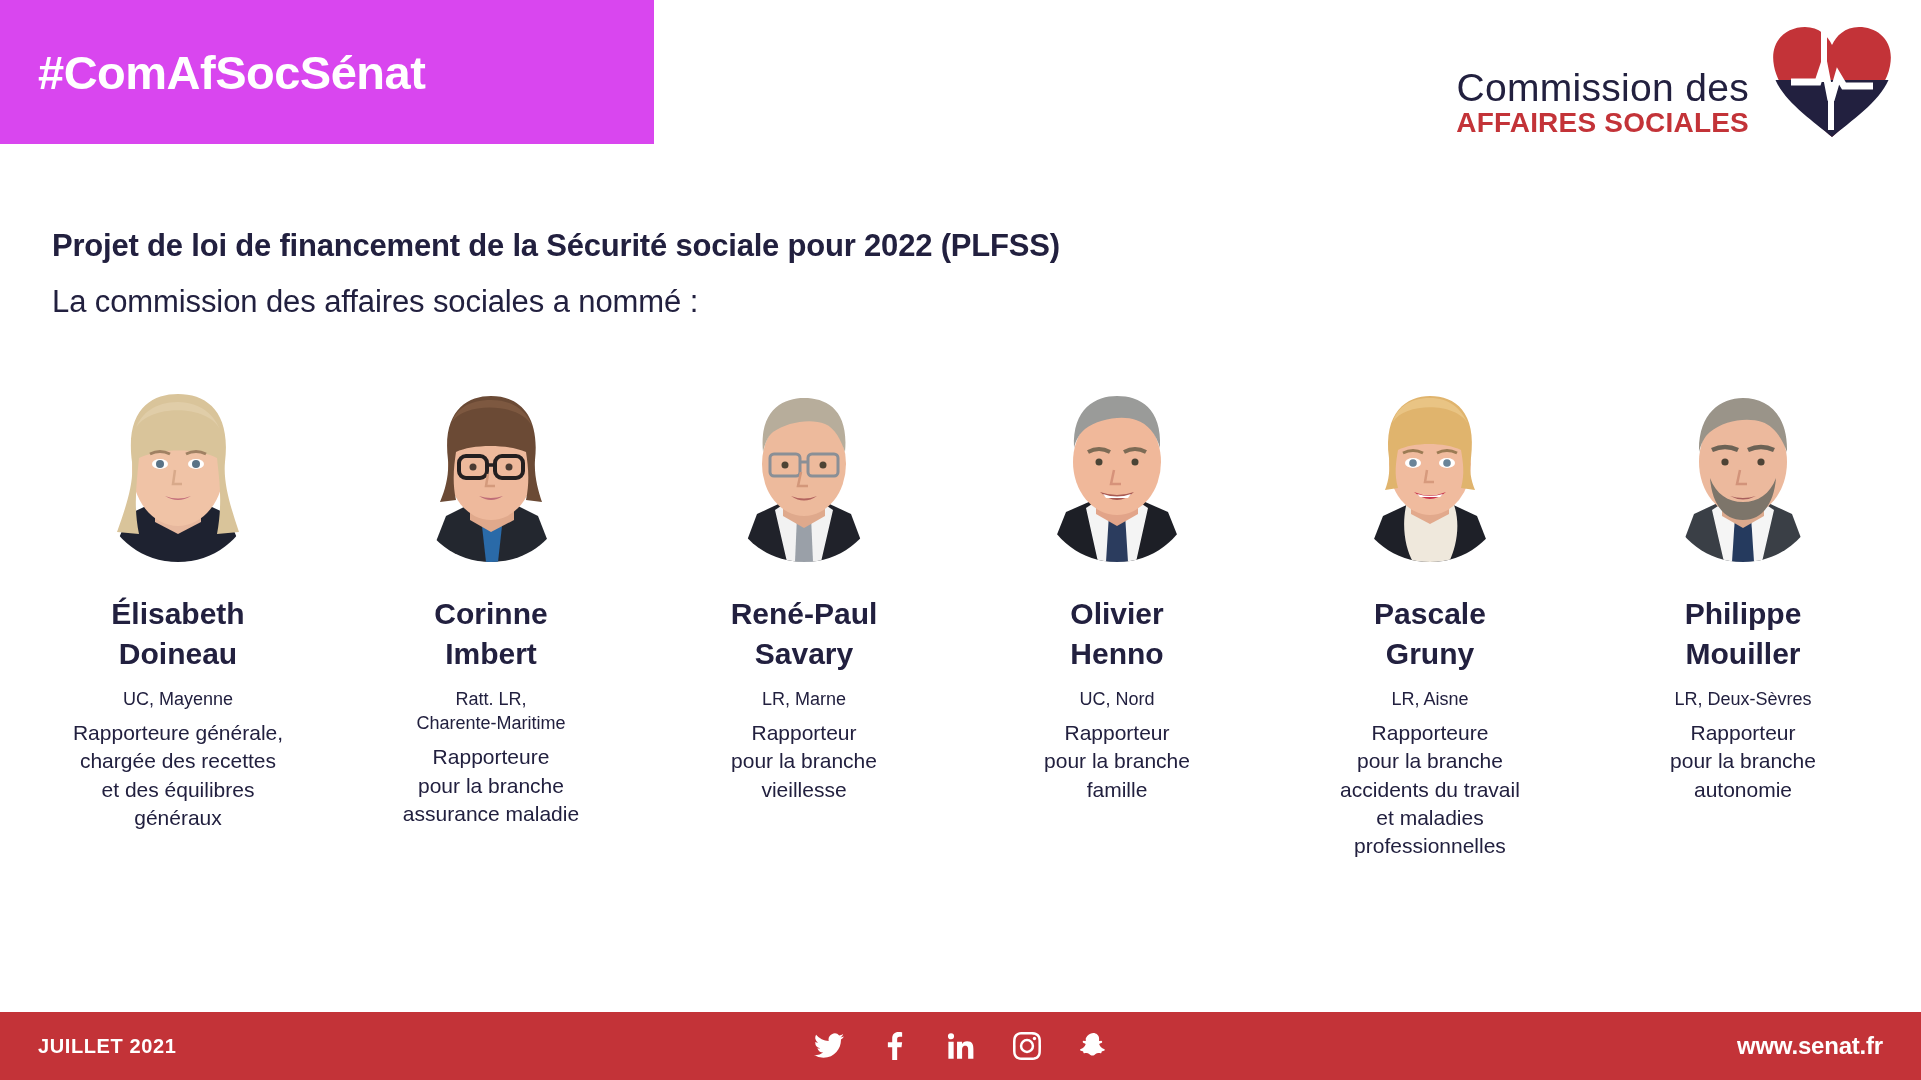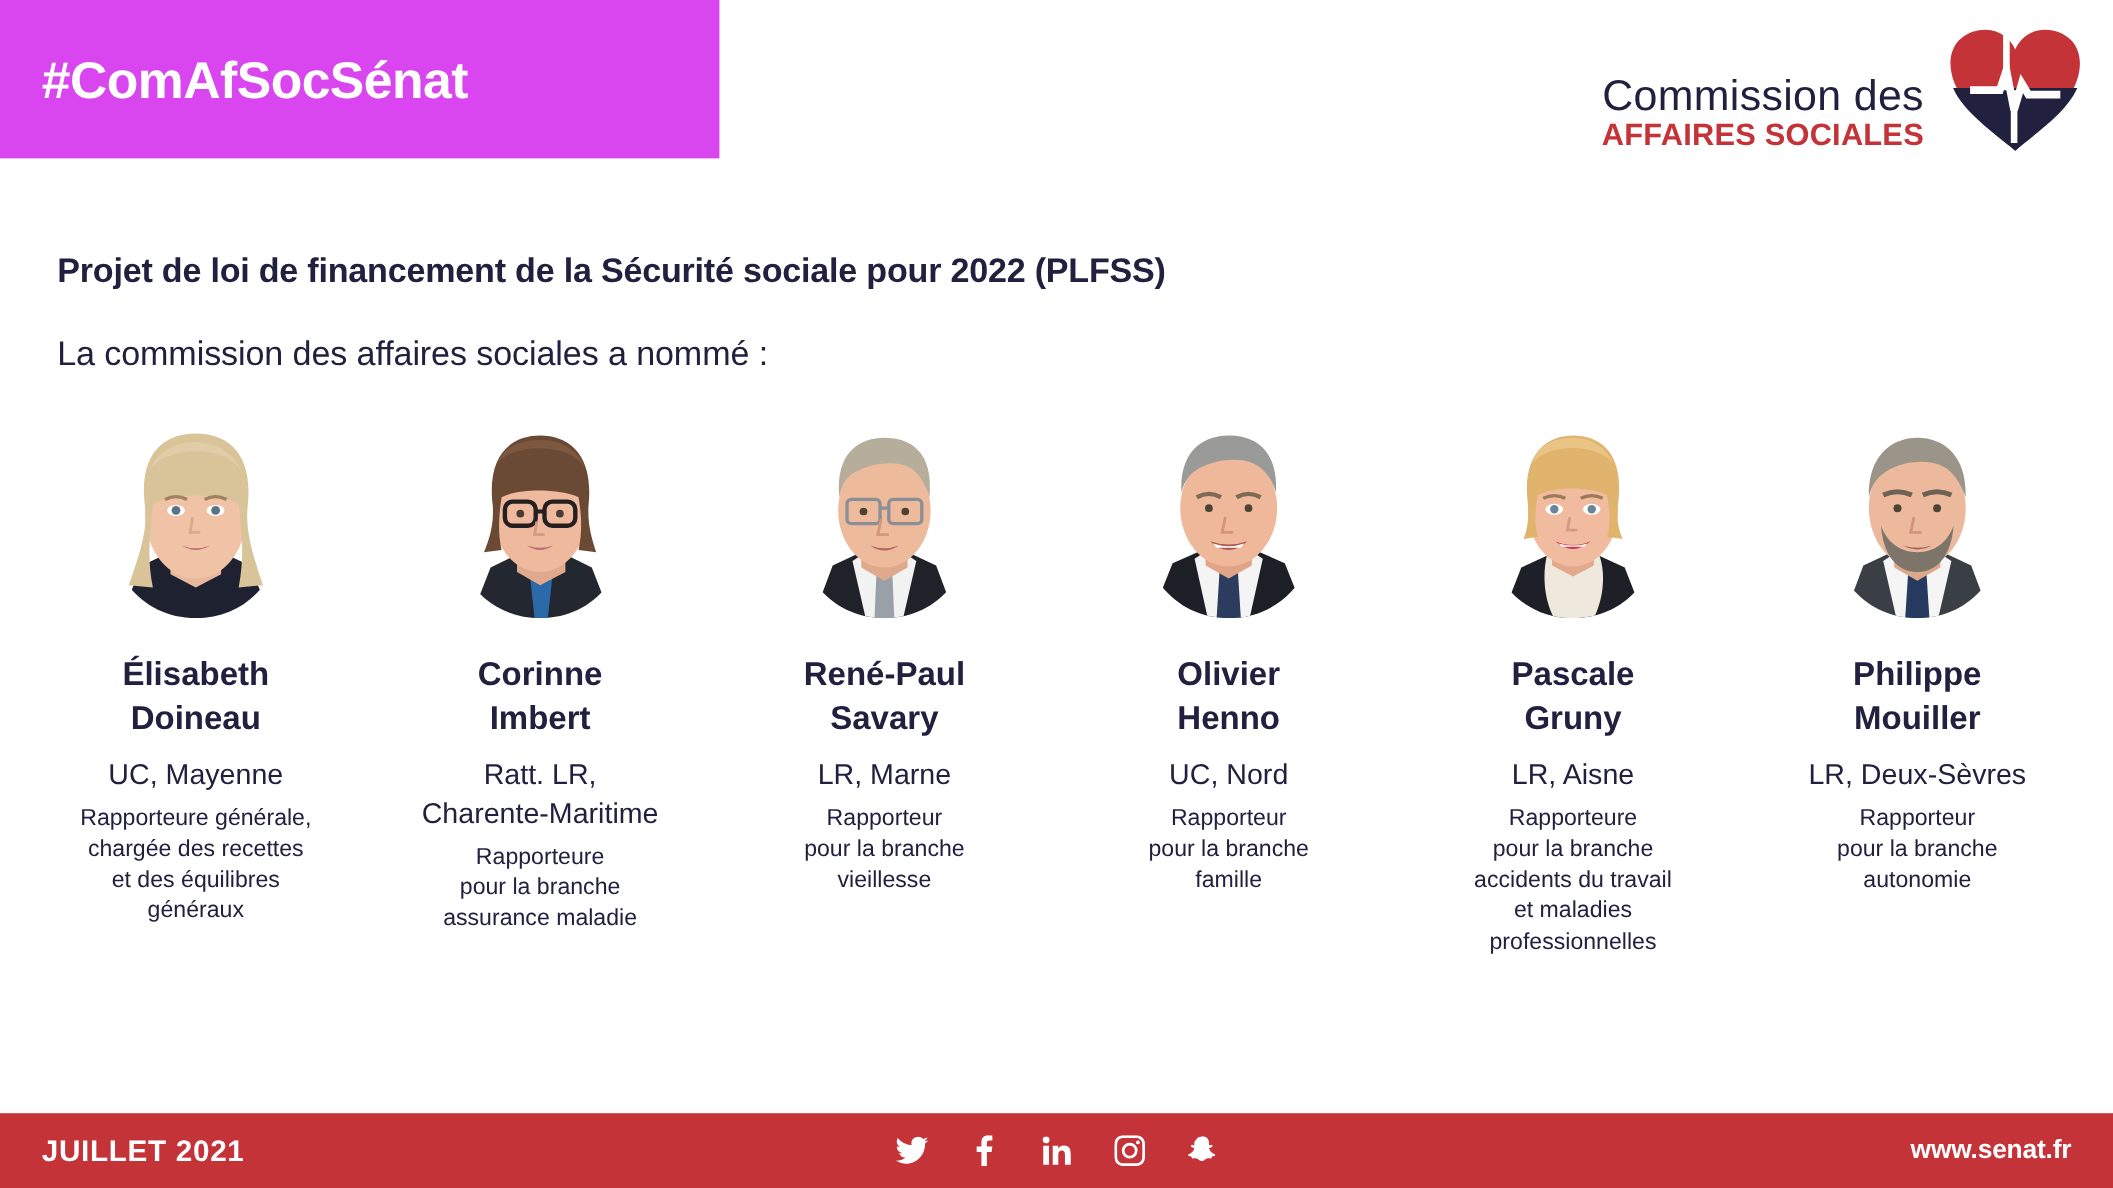--- a/index.html
+++ b/index.html
@@ -41,21 +41,21 @@
   }
   .heart-logo { width: 122px; height: 112px; display:block; }
 
   
   .title-main {
     position: absolute; left: 52px; top: 228px;
     color: #22203f; font-size: 31px; font-weight: 700;
     letter-spacing: -0.2px; white-space: nowrap;
   }
   .title-sub {
-    position: absolute; left: 52px; top: 304px;
+    position: absolute; left: 52px; top: 284px;
     color: #22203f; font-size: 31px; font-weight: 400;
     letter-spacing: -0.1px; white-space: nowrap;
   }
 
   
   .people-row {
     position: absolute; left: 28px; top: 380px;
     width: 1865px;
     display: flex; align-items: flex-start; justify-content: space-between;
   }
@@ -73,39 +73,39 @@
   }
   .portrait svg { display:block; width:100%; height:100%; }
 
   .person-name {
     margin-top: 32px;
     color: #22203f; font-size: 30px; font-weight: 700; line-height: 1.32;
     text-align: center; white-space: pre-line;
   }
   .person-affil {
     margin-top: 14px;
-    color: #22203f; font-size: 26px; font-weight: 400; line-height: 1.34;
+    color: #22203f; font-size: 18px; font-weight: 400; line-height: 1.34;
     text-align: center; white-space: pre-line;
   }
   .person-role {
     margin-top: 8px;
     color: #22203f; font-size: 21px; font-weight: 400; line-height: 1.34;
     text-align: center; white-space: pre-line;
   }
 
   
   .footer {
     position: absolute; left: 0; bottom: 0;
     width: 1921px; height: 68px;
     background: #c33338;
     display: flex; align-items: center;
   }
   .footer-date {
     position: absolute; left: 38px;
-    color: #ffffff; font-size: 27px; font-weight: 700; letter-spacing: 0.6px;
+    color: #ffffff; font-size: 20px; font-weight: 700; letter-spacing: 0.6px;
   }
   .footer-social {
     position: absolute; left: 50%; transform: translateX(-50%);
     display: flex; align-items: center; gap: 36px;
   }
   .social-icon { width: 30px; height: 30px; display:flex; align-items:center; justify-content:center; }
   .social-icon svg { fill: #ffffff; display:block; }
   .footer-url {
     position: absolute; right: 38px;
     color: #ffffff; font-size: 24px; font-weight: 700; letter-spacing: -0.2px;

